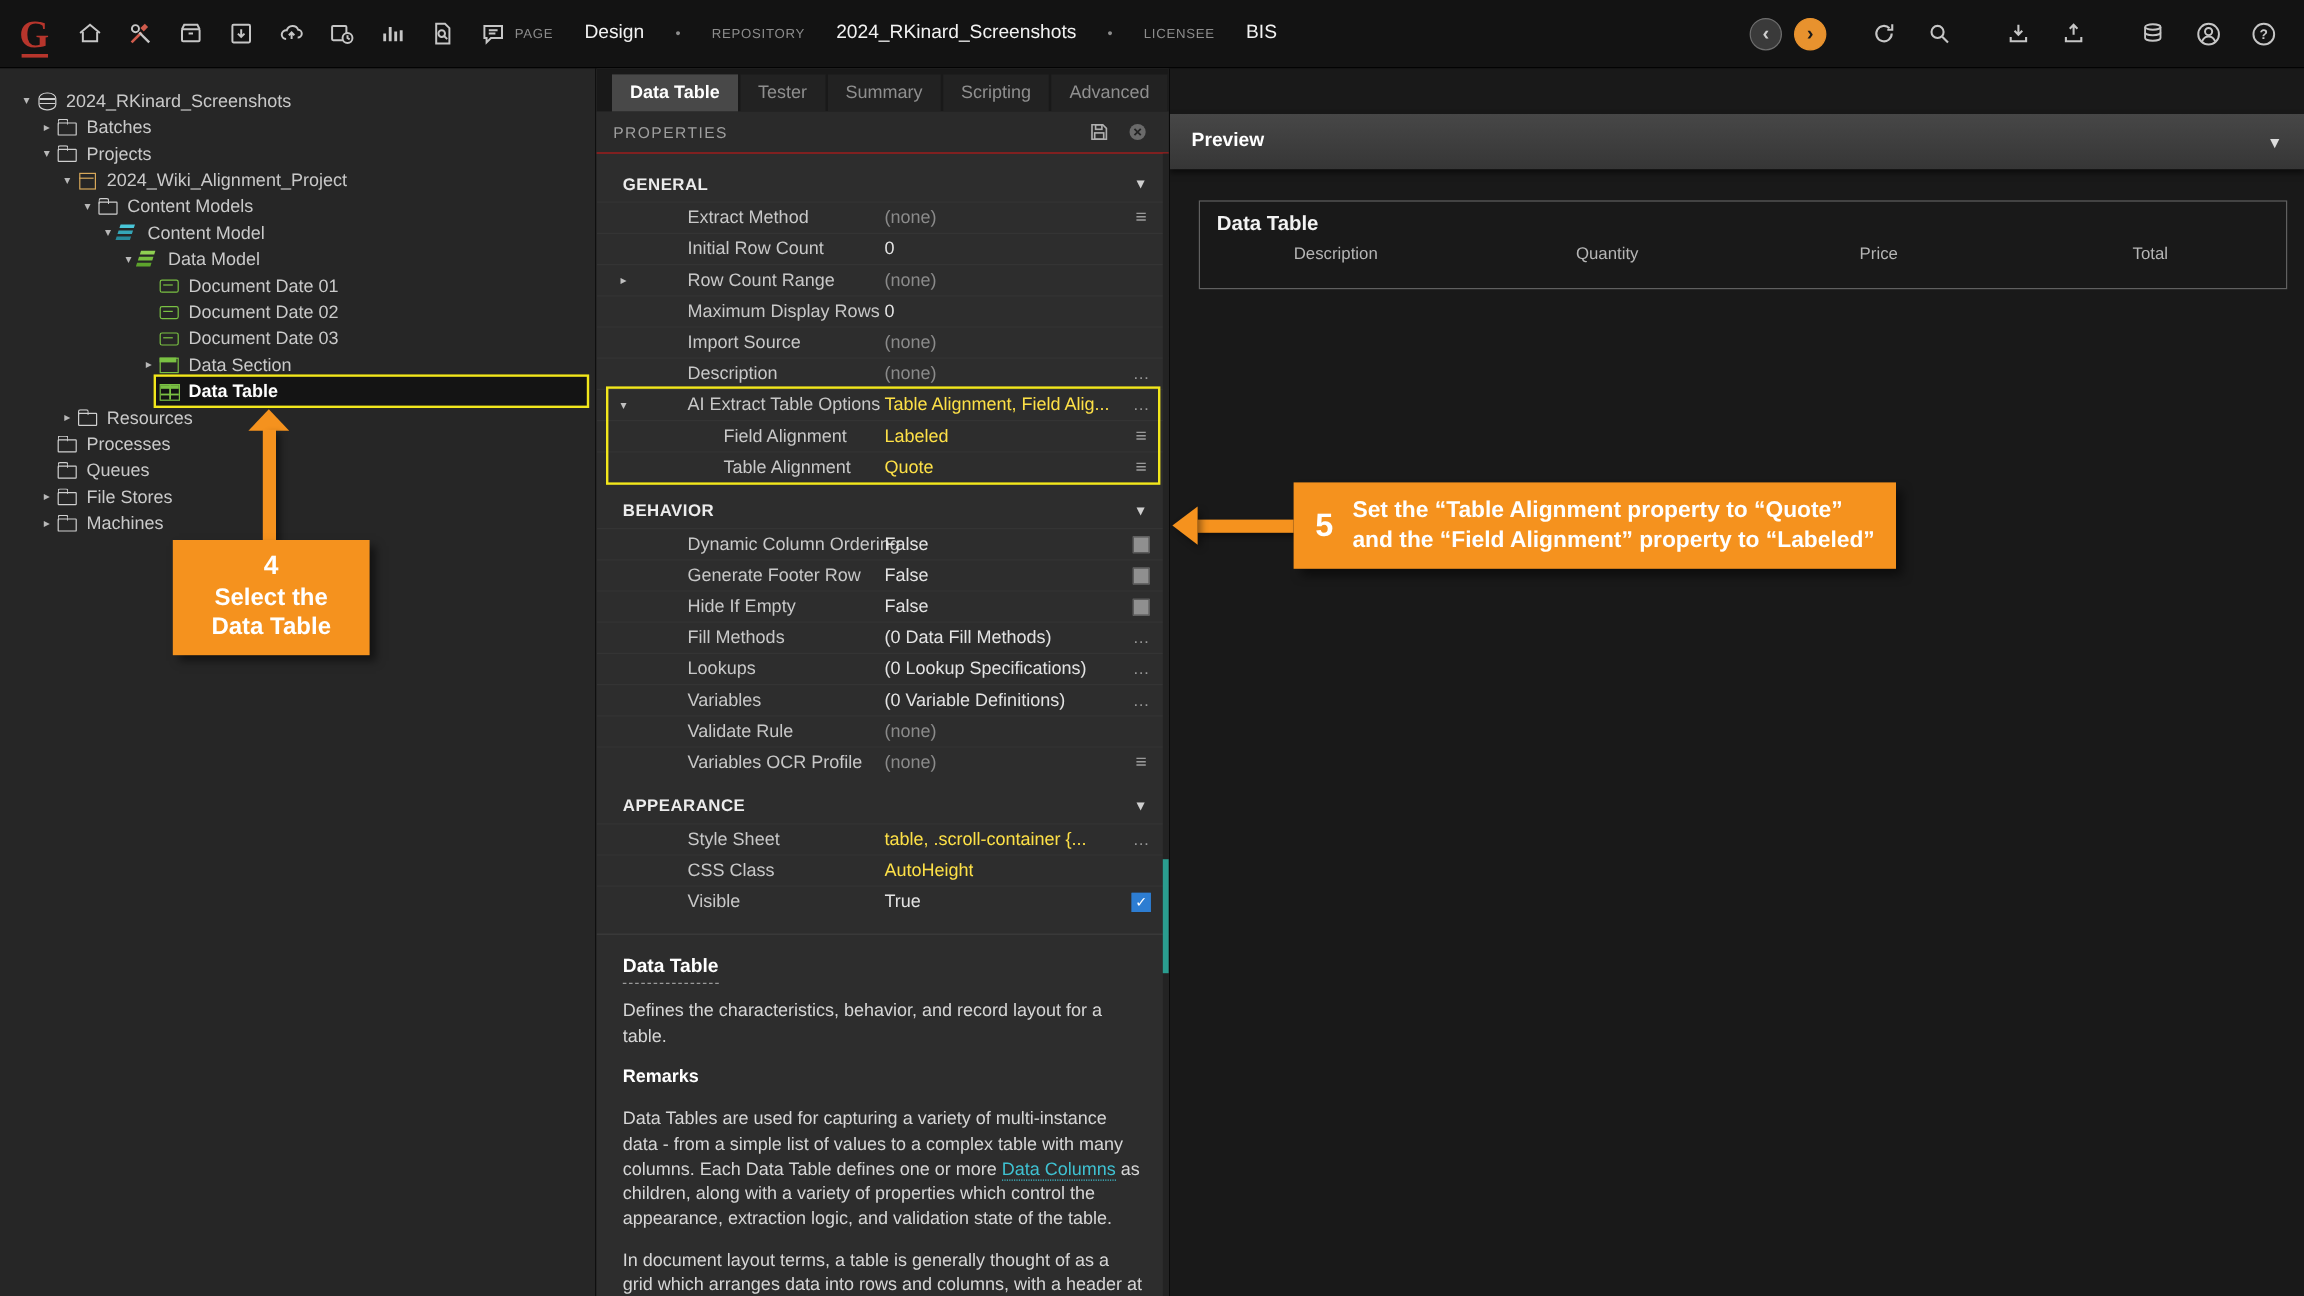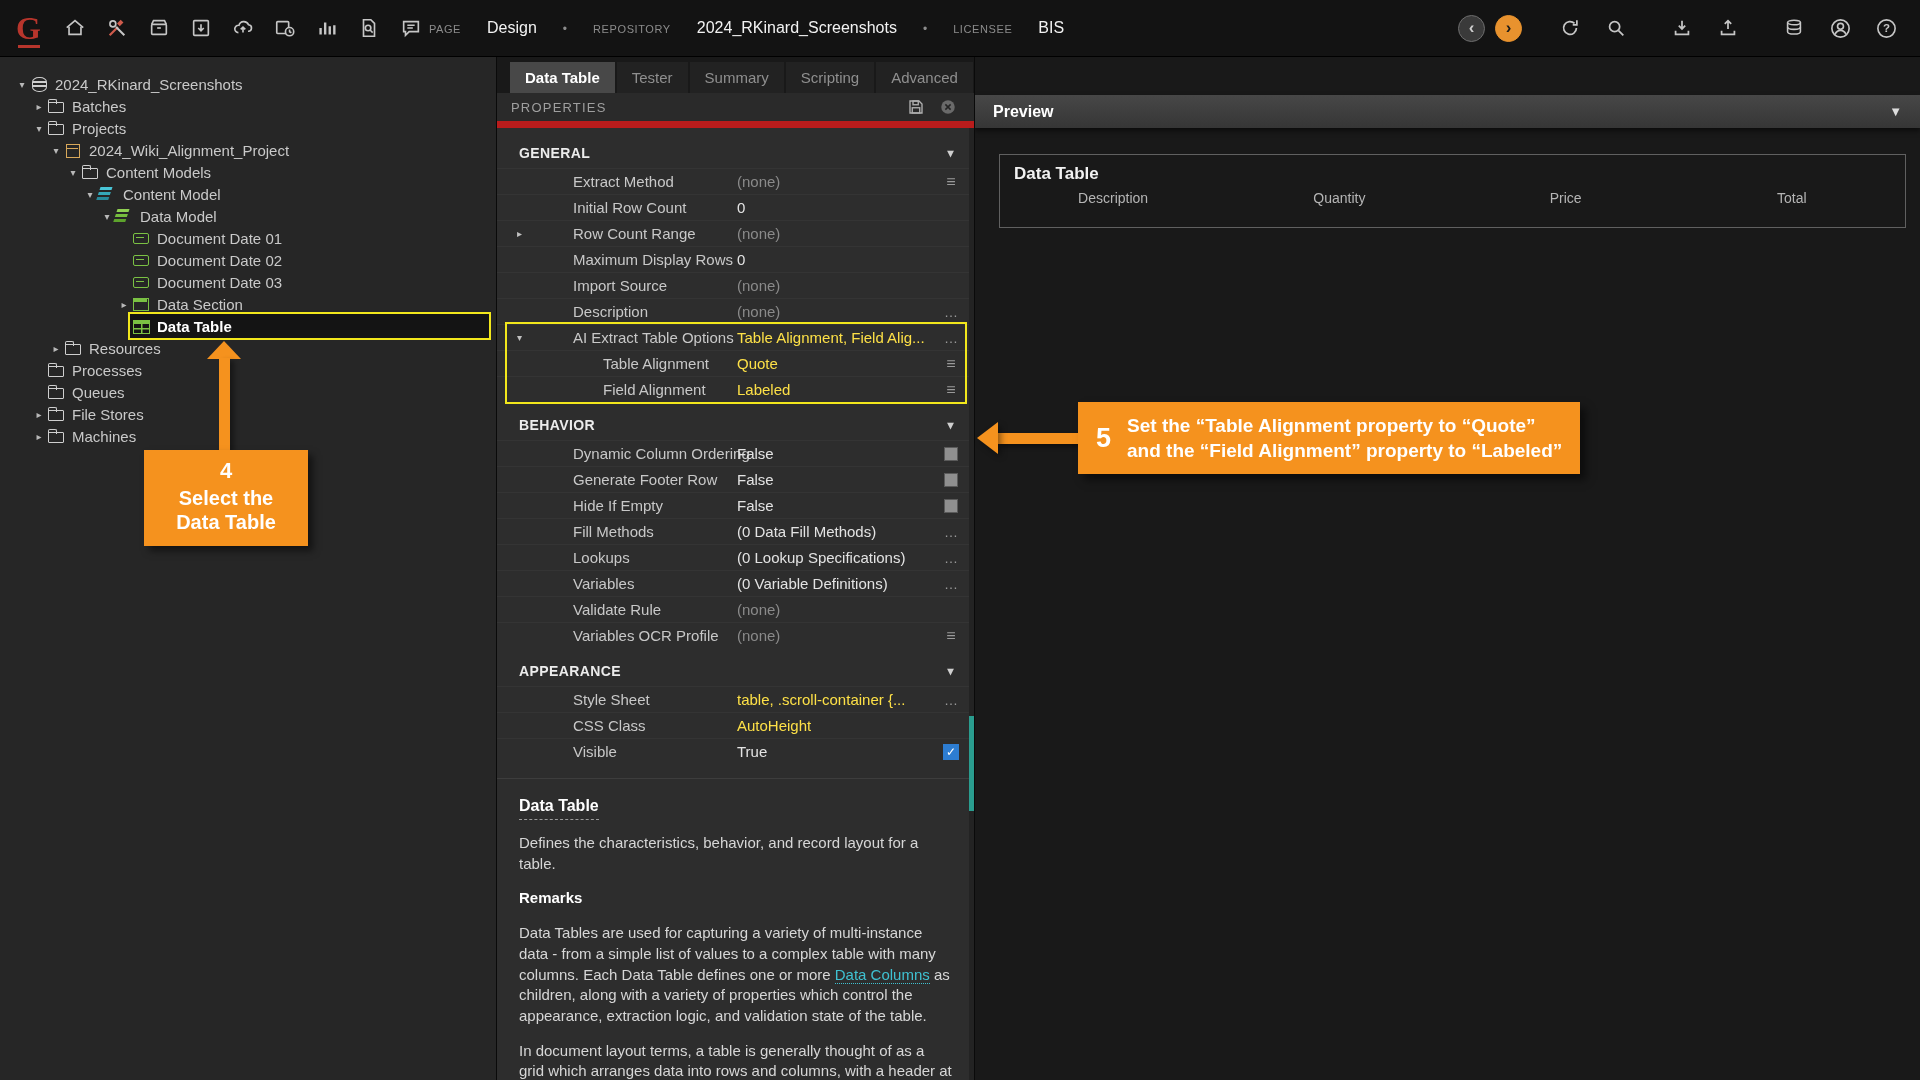--- a/index.html
+++ b/index.html
@@ -64,21 +64,21 @@
   .step4-num{font-size:22px;margin-bottom:2px;}
   .step4-text{font-size:20px;line-height:1.2;white-space:pre-line;}
   .step4-shaft{position:absolute;left:219px;top:301px;width:11px;height:94px;background:#f5921e;box-shadow:4px 3px 5px rgba(0,0,0,.4);z-index:5;}
   .step4-head{position:absolute;left:207px;top:284px;width:0;height:0;border-left:17px solid transparent;border-right:17px solid transparent;border-bottom:18px solid #f5921e;z-index:5;}
 
   
   .mid-panel{width:478px;flex:none;background:#2d2d2d;border-right:1px solid #0a0a0a;display:flex;flex-direction:column;position:relative;overflow:hidden;}
   .tabs{height:36px;background:#191919;display:flex;align-items:flex-end;padding-left:13px;gap:2px;flex:none;}
   .tab{height:31px;padding:0 15px;display:flex;align-items:center;font-size:15px;color:#8f8f8f;background:#222;cursor:pointer;}
   .tab.active{background:#484848;color:#fff;font-weight:bold;}
-  .props-header{height:35px;flex:none;display:flex;align-items:center;padding:0 14px;color:#9f9f9f;font-size:13px;letter-spacing:1.2px;background:#2a2a2a;border-bottom:7px solid #b91c1c;}
+  .props-header{height:35px;flex:none;display:flex;align-items:center;padding:0 14px;color:#9f9f9f;font-size:13px;letter-spacing:1.2px;background:#2a2a2a;border-bottom:1px solid #b91c1c;}
   .ph-spacer{flex:1;}
   .ph-btn{width:24px;height:24px;display:flex;align-items:center;justify-content:center;margin-left:8px;cursor:pointer;}
 
   .props-scroll{flex:1;position:relative;overflow:hidden;padding-top:10px;}
   .section-header{height:30px;display:flex;align-items:center;padding:0 20px 0 22px;color:#ececec;font-weight:bold;font-size:14px;letter-spacing:.4px;margin-top:8px;cursor:pointer;}
   .prop-section:first-of-type .section-header{margin-top:0;}
   .chevron{margin-left:auto;color:#cfcfcf;font-size:12px;}
   .prop-row{height:26px;display:flex;align-items:center;position:relative;padding-left:39px;padding-right:14px;font-size:15px;border-top:1px solid rgba(255,255,255,.035);cursor:default;}
   .prop-row.indent1{padding-left:69px;}
   .row-exp{position:absolute;left:20px;width:14px;font-size:10px;color:#c0c0c0;}
@@ -108,21 +108,21 @@
   
   .step5{position:absolute;left:977px;top:345px;display:flex;align-items:center;z-index:6;}
   .step5-head{width:0;height:0;border-top:16px solid transparent;border-bottom:16px solid transparent;border-right:21px solid #f5921e;filter:drop-shadow(3px 3px 3px rgba(0,0,0,.4));}
   .step5-shaft{width:80px;height:11px;background:#f5921e;box-shadow:3px 3px 4px rgba(0,0,0,.4);}
   .step5-box{background:#f5921e;color:#fff;font-weight:bold;display:flex;align-items:center;gap:16px;padding:11px 18px;box-shadow:6px 6px 8px rgba(0,0,0,.5);}
   .step5-num{font-size:27px;}
   .step5-lines{font-size:19px;line-height:1.32;}
 
   
   .preview-panel{flex:1;background:#191919;padding-top:38px;position:relative;overflow:hidden;}
-  .preview-header{height:33px;background:linear-gradient(#474747,#363636);display:flex;align-items:center;padding:0 18px;color:#fff;font-weight:bold;font-size:16px;box-shadow:0 3px 5px rgba(0,0,0,.55);}
+  .preview-header{height:46px;background:linear-gradient(#474747,#363636);display:flex;align-items:center;padding:0 18px;color:#fff;font-weight:bold;font-size:16px;box-shadow:0 3px 5px rgba(0,0,0,.55);}
   .preview-caret{margin-left:auto;color:#ddd;font-size:13px;cursor:pointer;}
   .pv-table{margin:26px 14px 0 24px;border:1px solid #606060;height:74px;background:#191919;}
   .pv-title{padding:9px 14px 5px;color:#f2f2f2;font-weight:bold;font-size:17px;}
   .pv-cols{display:flex;margin-top:1px;}
   .pv-col{flex:1;text-align:center;color:#b5b5b5;font-size:14px;}
 </style>
 </head>
 <body>
 
 <header class="topbar">
@@ -466,29 +466,29 @@
 
             <div class="prop-row">
               <span class="row-exp" data-exp="open"></span>
               <span class="prop-name">AI Extract Table Options</span>
               <span class="prop-value" data-vstyle="link">Table Alignment, Field Alig...</span>
               <span class="row-trail" data-trail="ellipsis"></span>
             </div>
 
             <div class="prop-row indent1">
               <span class="row-exp"></span>
+              <span class="prop-name">Field Alignment</span>
+              <span class="prop-value" data-vstyle="link">Labeled</span>
+              <span class="row-trail" data-trail="menu"></span>
+            </div>
+
+            <div class="prop-row indent1">
+              <span class="row-exp"></span>
               <span class="prop-name">Table Alignment</span>
               <span class="prop-value" data-vstyle="link">Quote</span>
-              <span class="row-trail" data-trail="menu"></span>
-            </div>
-
-            <div class="prop-row indent1">
-              <span class="row-exp"></span>
-              <span class="prop-name">Field Alignment</span>
-              <span class="prop-value" data-vstyle="link">Labeled</span>
               <span class="row-trail" data-trail="menu"></span>
             </div>
 
         </div>
 
         <div class="prop-section">
           <div class="section-header">
             <span>BEHAVIOR</span>
             <span class="chevron">▾</span>
           </div>

